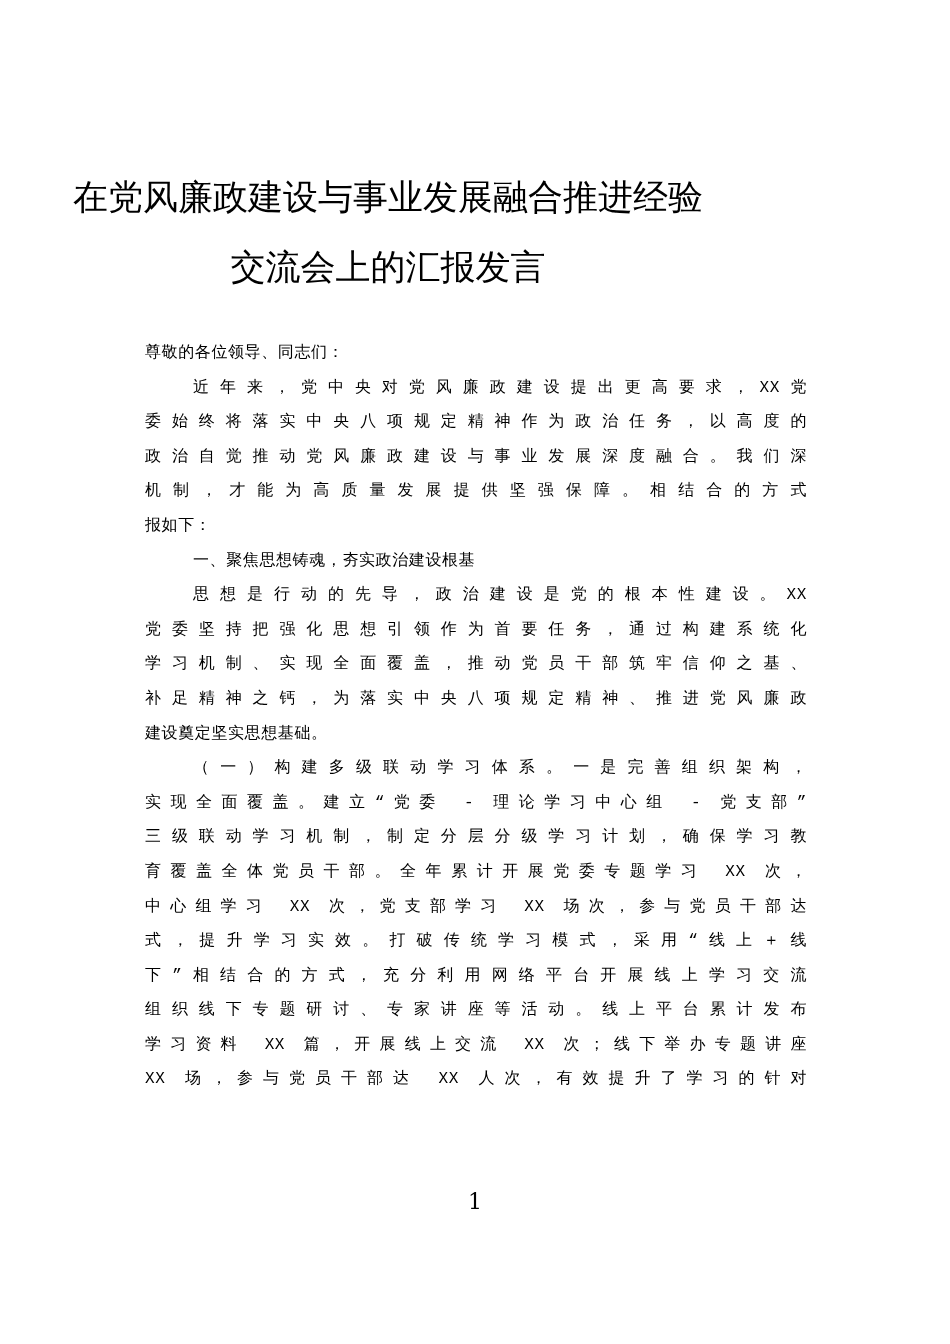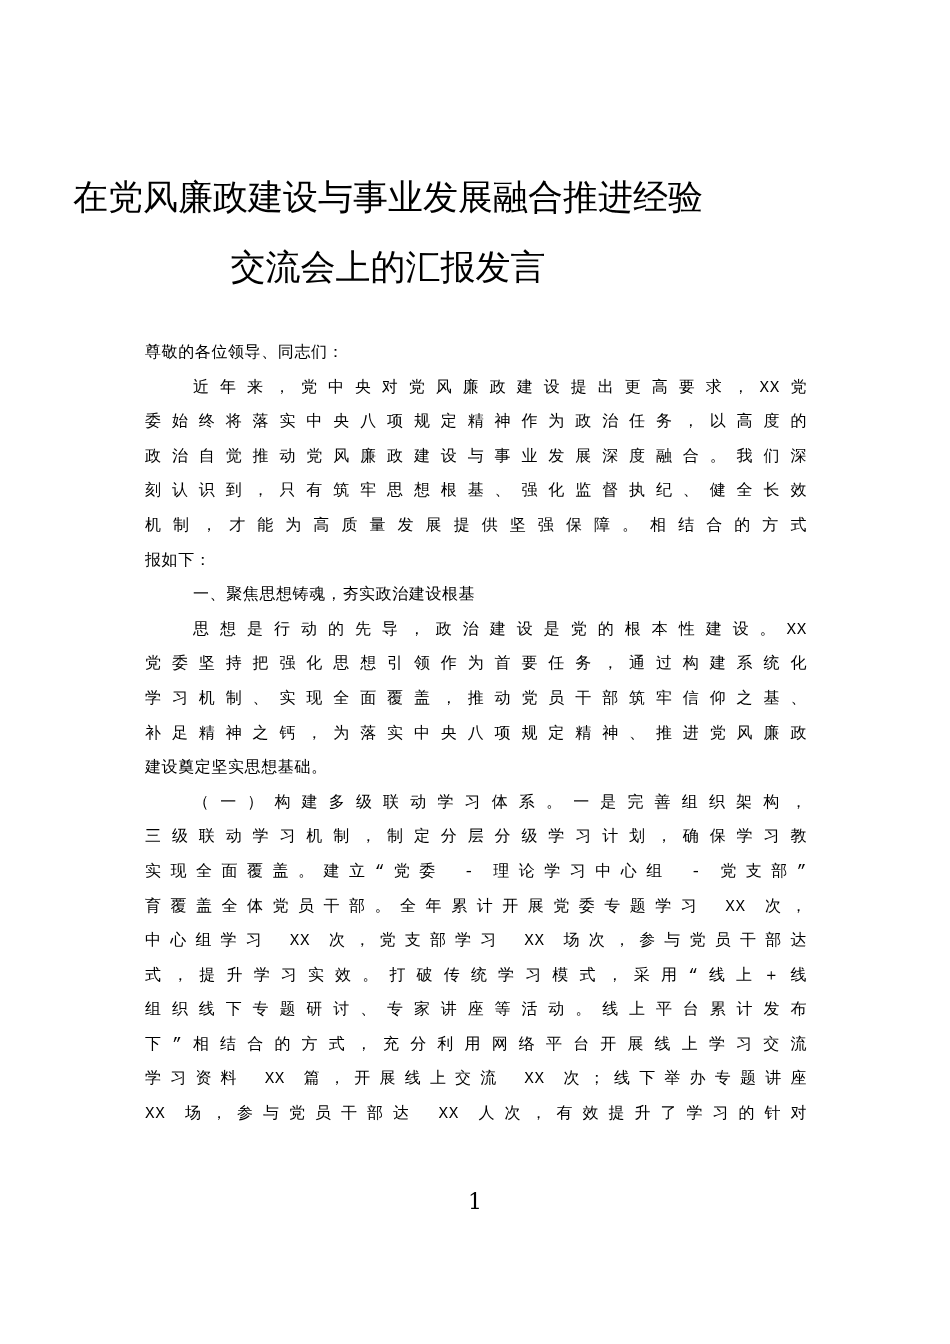--- a/index.html
+++ b/index.html
@@ -76,35 +76,34 @@
 <div class="page">
 
   <div class="title title-1">在党风廉政建设与事业发展融合推进经验</div>
   <div class="title title-2">交流会上的汇报发言</div>
 
   <div class="body-block">
     <div class="line">尊敬的各位领导、同志们：</div>
     <div class="line indent justify">近年来，党中央对党风廉政建设提出更高要求，XX党</div>
     <div class="line justify">委始终将落实中央八项规定精神作为政治任务，以高度的</div>
     <div class="line justify">政治自觉推动党风廉政建设与事业发展深度融合。我们深</div>
-    <div class="line justify">刻认识到，只有筑牢思想根基、强化监督执纪、健全长效</div>
     <div class="line justify">机制，才能为高质量发展提供坚强保障。相结合的方式</div>
     <div class="line">报如下：</div>
     <div class="line heading">一、聚焦思想铸魂，夯实政治建设根基</div>
     <div class="line indent justify">思想是行动的先导，政治建设是党的根本性建设。XX</div>
     <div class="line justify">党委坚持把强化思想引领作为首要任务，通过构建系统化</div>
     <div class="line justify">学习机制、实现全面覆盖，推动党员干部筑牢信仰之基、</div>
     <div class="line justify">补足精神之钙，为落实中央八项规定精神、推进党风廉政</div>
     <div class="line">建设奠定坚实思想基础。</div>
     <div class="line indent justify">（一）构建多级联动学习体系。一是完善组织架构，</div>
+    <div class="line justify">实现全面覆盖。建立“党委 - 理论学习中心组 - 党支部”</div>
     <div class="line justify">三级联动学习机制，制定分层分级学习计划，确保学习教</div>
-    <div class="line justify">实现全面覆盖。建立“党委 - 理论学习中心组 - 党支部”</div>
     <div class="line justify">育覆盖全体党员干部。全年累计开展党委专题学习 XX 次，</div>
     <div class="line justify">中心组学习 XX 次，党支部学习 XX 场次，参与党员干部达</div>
     <div class="line justify">式，提升学习实效。打破传统学习模式，采用“线上＋线</div>
+    <div class="line justify">下”相结合的方式，充分利用网络平台开展线上学习交流</div>
     <div class="line justify">组织线下专题研讨、专家讲座等活动。线上平台累计发布</div>
-    <div class="line justify">下”相结合的方式，充分利用网络平台开展线上学习交流</div>
     <div class="line justify">学习资料 XX 篇，开展线上交流 XX 次；线下举办专题讲座</div>
     <div class="line justify">XX 场，参与党员干部达 XX 人次，有效提升了学习的针对</div>
   </div>
 
   <div class="page-number">1</div>
 </div>
 
 </body></html>

